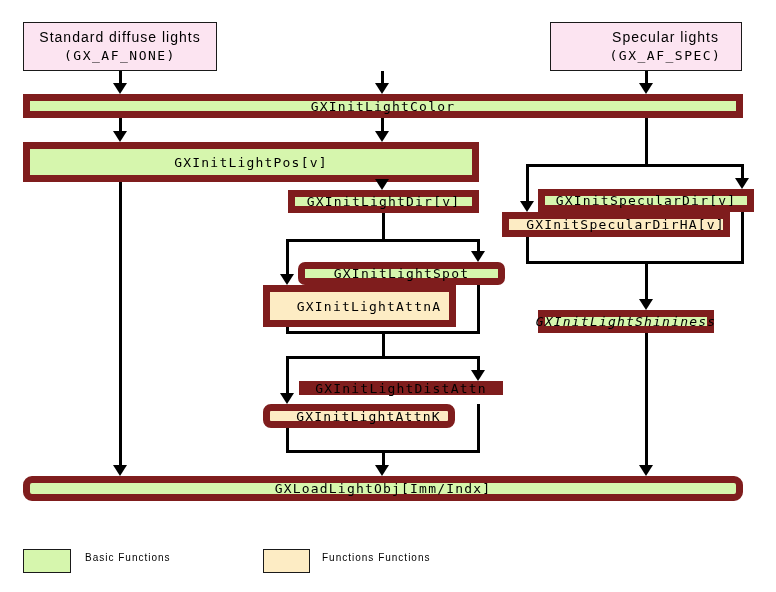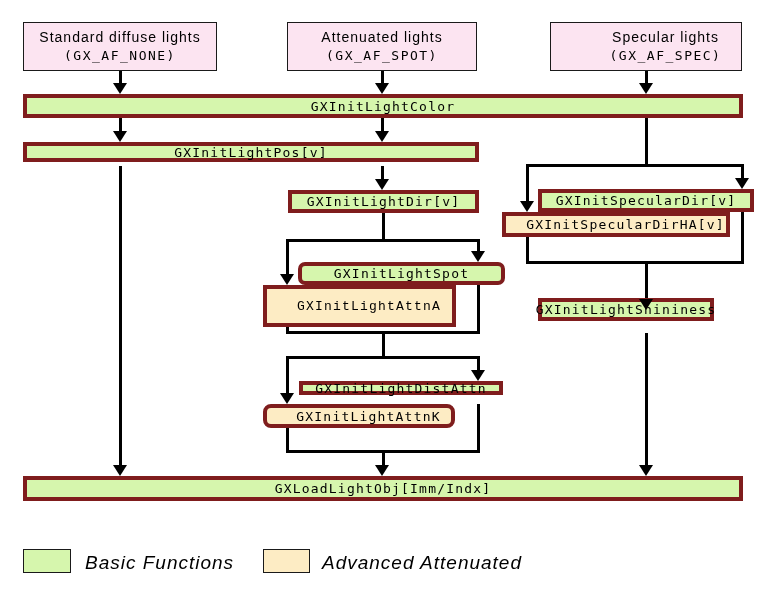--- a/index.html
+++ b/index.html
@@ -2,21 +2,21 @@
 <html><head>
 <meta charset="utf-8">
 <style>
   html,body{margin:0;padding:0;background:#ffffff;}
   .canvas{
     position:relative;width:776px;height:592px;background:#ffffff;overflow:hidden;
     font-family:"Liberation Sans",sans-serif;color:#000;
   }
   
   .node{
-    position:absolute;box-sizing:border-box;border:4px solid #7f1d1d;
+    position:absolute;box-sizing:border-box;border:7px solid #7f1d1d;
     display:flex;align-items:center;justify-content:center;
     font-family:"DejaVu Sans Mono","Liberation Mono",monospace;
     font-size:13px;letter-spacing:1.2px;white-space:nowrap;z-index:2;
   }
   .basic{background:#d6f6ad;}
   .advanced{background:#fdecc4;padding-left:19px;}
   .lightbox{
     background:#fce4f1;border:1px solid #1a1a1a;
     flex-direction:column;line-height:1.45;z-index:2;
   }
@@ -31,52 +31,48 @@
   .h{position:absolute;height:3px;background:#000;z-index:1;}
   .arrow{
     position:absolute;width:0;height:0;z-index:3;
     border-left:7px solid transparent;border-right:7px solid transparent;
     border-top:11px solid #000;
   }
   
   .swatch{position:absolute;box-sizing:border-box;border:1px solid #1a1a1a;z-index:2;}
   .legend-label{
     position:absolute;font-family:"Liberation Sans",sans-serif;
-    font-size:19px;letter-spacing:1px;white-space:nowrap;z-index:2;font-style:italic;
+    font-size:10px;letter-spacing:1px;white-space:nowrap;z-index:2;
   }
 </style>
 </head>
 <body>
 
 <div class="canvas">
 
   <div class="node lightbox" style="left:23px;top:22px;width:194px;height:49px;">
     <div class="lt-name">Standard diffuse lights</div>
     <div class="lt-code">(GX_AF_NONE)</div>
   </div>
-  <div class="node lightbox" style="left:287px;top:22px;width:190px;height:49px;">
-    <div class="lt-name">Attenuated lights</div>
-    <div class="lt-code">(GX_AF_SPOT)</div>
-  </div>
   <div class="node lightbox" style="left:550px;top:22px;width:192px;height:49px;padding-left:39px;">
     <div class="lt-name">Specular lights</div>
     <div class="lt-code">(GX_AF_SPEC)</div>
   </div>
 
   <div class="node basic" style="left:23px;top:94px;width:720px;height:24px;">GXInitLightColor</div>
-  <div class="node basic" style="left:23px;top:142px;width:456px;height:20px;">GXInitLightPos[v]</div>
+  <div class="node basic" style="left:23px;top:142px;width:456px;height:40px;">GXInitLightPos[v]</div>
   <div class="node basic" style="left:538px;top:189px;width:216px;height:23px;">GXInitSpecularDir[v]</div>
   <div class="node basic" style="left:288px;top:190px;width:191px;height:23px;">GXInitLightDir[v]</div>
   <div class="node advanced" style="left:502px;top:212px;width:228px;height:25px;">GXInitSpecularDirHA[v]</div>
   <div class="node basic" style="left:298px;top:262px;width:207px;height:23px;border-radius:7px;">GXInitLightSpot</div>
-  <div class="node advanced" style="left:263px;top:285px;width:193px;height:42px;font-family:Liberation Mono, monospace;">GXInitLightAttnA</div>
-  <div class="node basic" style="left:538px;top:298px;width:176px;height:23px;">GXInitLightShininess</div>
+  <div class="node advanced" style="left:263px;top:285px;width:193px;height:42px;">GXInitLightAttnA</div>
+  <div class="node basic" style="left:538px;top:310px;width:176px;height:23px;font-style:italic;">GXInitLightShininess</div>
   <div class="node basic" style="left:299px;top:381px;width:204px;height:14px;">GXInitLightDistAttn</div>
   <div class="node advanced" style="left:263px;top:404px;width:192px;height:24px;border-radius:8px;">GXInitLightAttnK</div>
-  <div class="node basic" style="left:23px;top:476px;width:720px;height:25px;">GXLoadLightObj[Imm/Indx]</div>
+  <div class="node basic" style="left:23px;top:476px;width:720px;height:25px;border-radius:9px;">GXLoadLightObj[Imm/Indx]</div>
 
   <div class="v" style="left:119px;top:71px;height:15px;"></div>
   <div class="v" style="left:381px;top:71px;height:15px;"></div>
   <div class="v" style="left:645px;top:71px;height:15px;"></div>
   <div class="v" style="left:119px;top:118px;height:15px;"></div>
   <div class="v" style="left:381px;top:118px;height:15px;"></div>
   <div class="v" style="left:645px;top:118px;height:49px;"></div>
   <div class="v" style="left:119px;top:166px;height:301px;"></div>
   <div class="v" style="left:381px;top:166px;height:16px;"></div>
   <div class="v" style="left:382px;top:213px;height:29px;"></div>
@@ -117,15 +113,15 @@
   <div class="arrow" style="left:735px;top:178px;"></div>
   <div class="arrow" style="left:520px;top:201px;"></div>
   <div class="arrow" style="left:639px;top:299px;"></div>
   <div class="arrow" style="left:113px;top:465px;"></div>
   <div class="arrow" style="left:375px;top:465px;"></div>
   <div class="arrow" style="left:639px;top:465px;"></div>
 
   <div class="swatch basic" style="left:23px;top:549px;width:48px;height:24px;"></div>
   <div class="legend-label" style="left:85px;top:552px;">Basic Functions</div>
   <div class="swatch advanced" style="left:263px;top:549px;width:47px;height:24px;"></div>
-  <div class="legend-label" style="left:322px;top:552px;">Advanced Attenuated</div>
+  <div class="legend-label" style="left:322px;top:552px;">Functions Functions</div>
 
 </div>
 
 </body></html>

